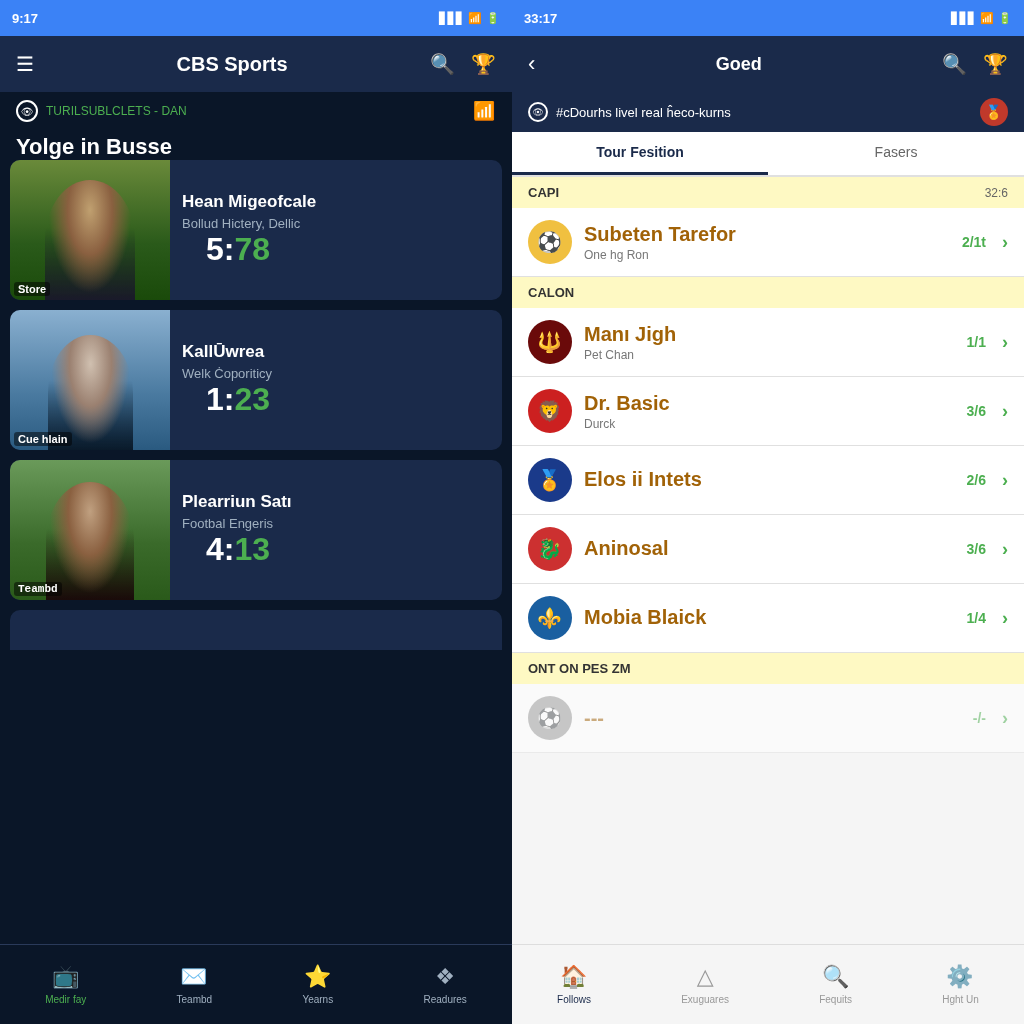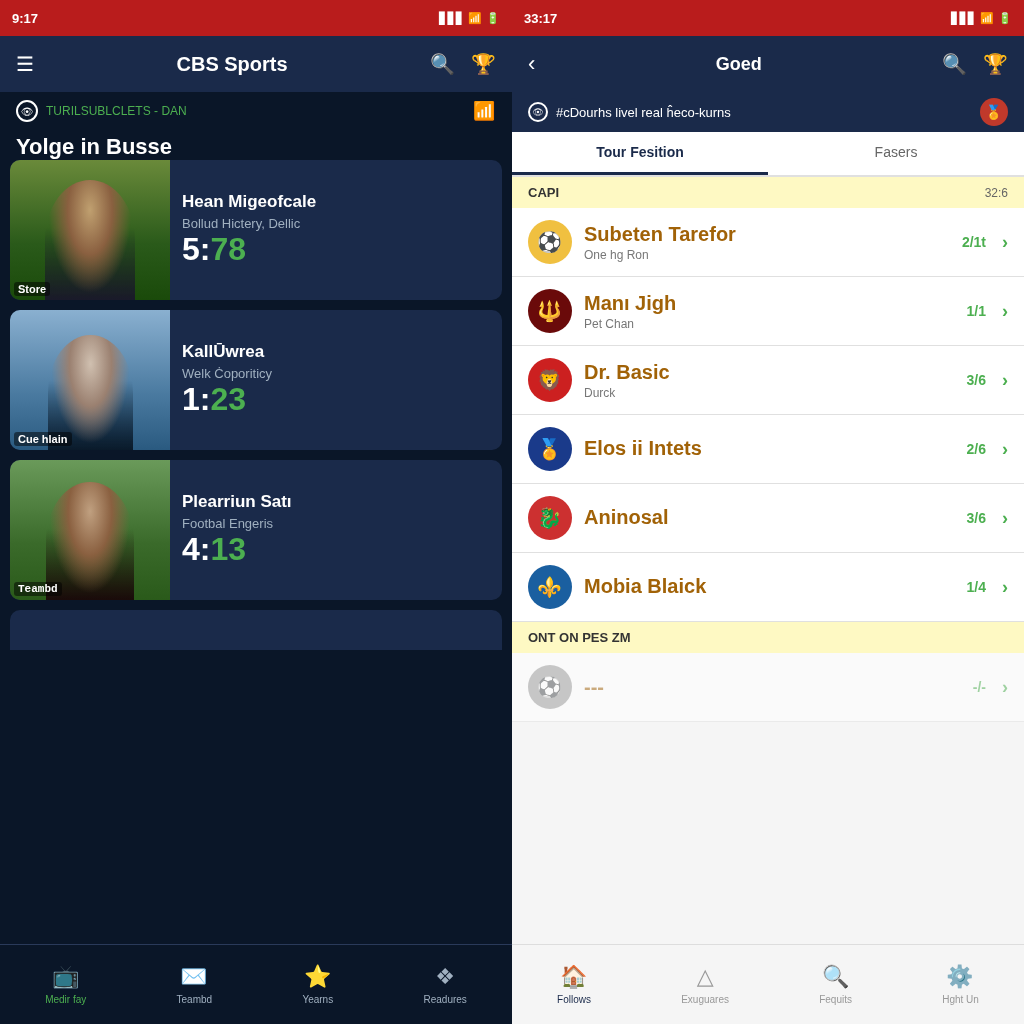--- a/index.html
+++ b/index.html
@@ -11,21 +11,21 @@
       overflow: hidden;
       display: flex;
       flex-direction: column;
     }
 
     
     .status-bars {
       display: flex;
       width: 100%;
       height: 36px;
-      background: #b91c1c;
+      background: #3b82f6;
       justify-content: center;
     }
     .status-bar {
       flex: 1;
       display: flex;
       align-items: center;
       padding: 0 12px;
       color: #fff;
       font-size: 13px;
       font-weight: 600;
@@ -138,20 +138,21 @@
     }
     .card-subtitle {
       color: #a0b0c0;
       font-size: 13px;
       margin-top: 4px;
     }
     .card-time {
       font-size: 32px;
       font-weight: bold;
       color: #fff;
+      margin-left: 24px;
     }
     .card-time .green { color: #4CAF50; }
 
     
     .left-bottom-nav {
       height: 80px;
       background: #0a1628;
       border-top: 1px solid #2a3a5a;
       display: flex;
       align-items: center;
@@ -458,20 +459,24 @@
       <div class="list-item">
         <div class="team-logo yellow">⚽</div>
         <div class="item-info">
           <div class="item-name">Subeten Tarefor</div>
           <div class="item-sub">One hg Ron</div>
         </div>
         <span class="item-score">2/1t</span>
         <span class="chevron">›</span>
       </div>
 
+      <div class="section-header">
+        <span class="section-title">CALON</span>
+        <span class="section-count"></span>
+      </div>
 
       <div class="list-item">
         <div class="team-logo dark-red" style="background:#6a0a0a;">🔱</div>
         <div class="item-info">
           <div class="item-name">Manı Jigh</div>
           <div class="item-sub">Pet Chan</div>
         </div>
         <span class="item-score">1/1</span>
         <span class="chevron">›</span>
       </div>

